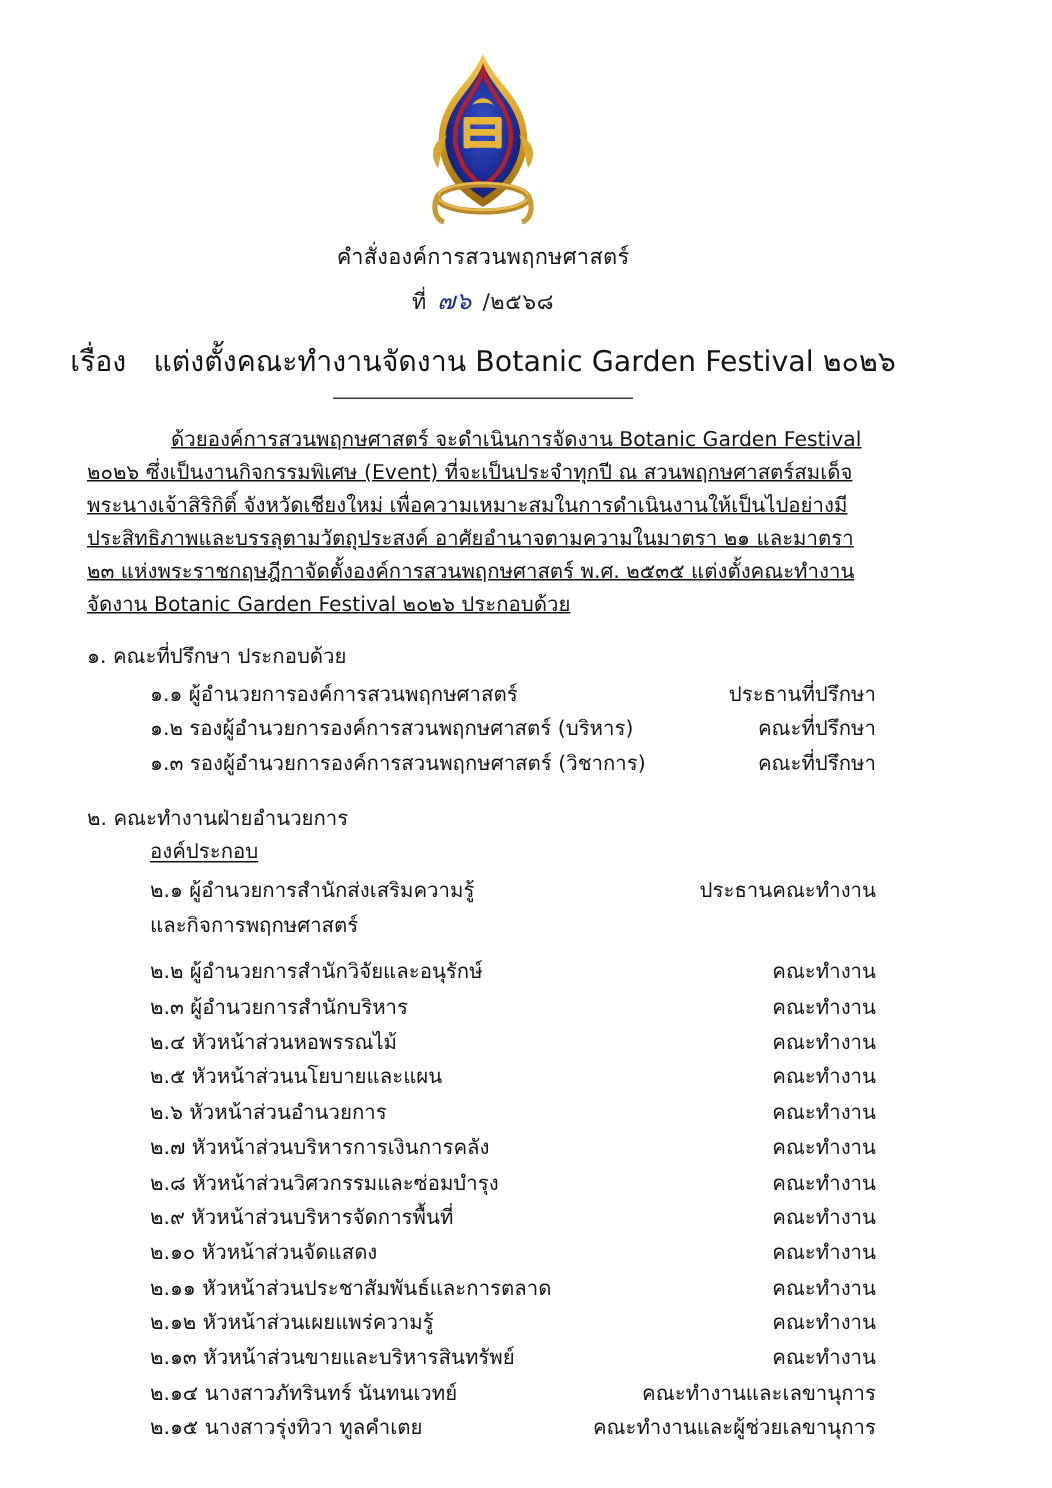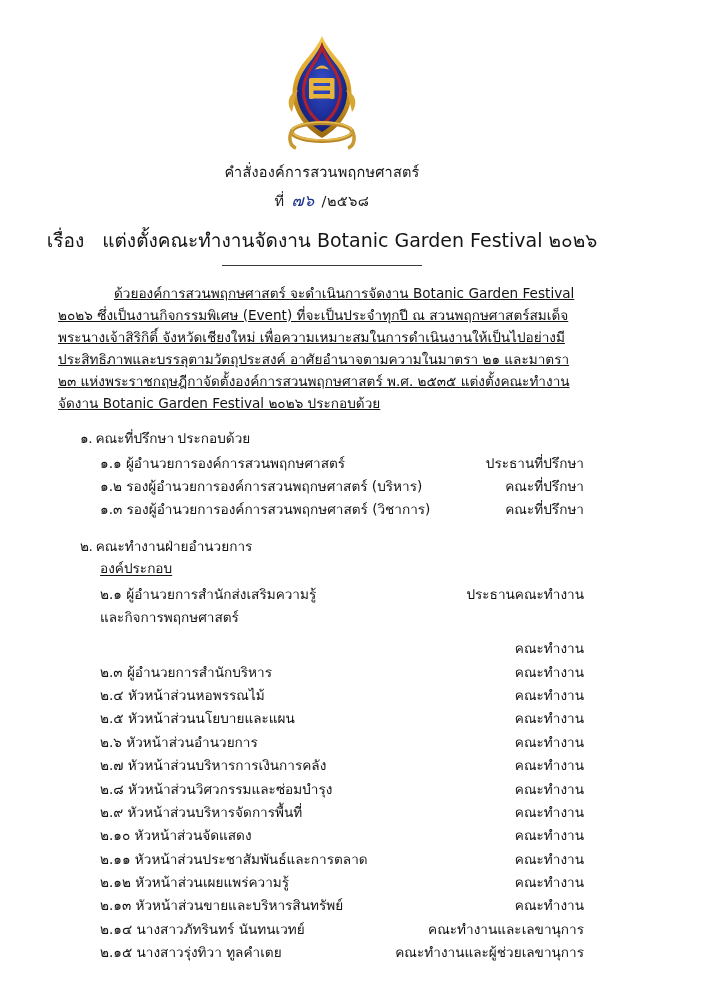--- a/index.html
+++ b/index.html
@@ -84,23 +84,21 @@
   .body-block p { margin: 0; }
   .indent-first { text-indent: 56px; }
 
   
   .section {
     margin: 14px 60px 0 58px;
     font-size: 13.6px;
     color: #141414;
   }
   .section-head {
-    margin-left: 22px;
     line-height: 1.6;
-    font-family: Liberation Serif, serif;
   }
   .section-sub {
     margin-left: 42px;
     text-decoration: underline;
     text-underline-offset: 2px;
     line-height: 1.7;
   }
   .rows {
     margin-top: 2px;
   }
@@ -218,20 +216,21 @@
         <span class="num-label">๒.๑ ผู้อำนวยการสำนักส่งเสริมความรู้</span>
         <span class="role">ประธานคณะทำงาน</span>
       </div>
       <div class="row cont">
         <span class="num-label">และกิจการพฤกษศาสตร์</span>
         <span class="role"></span>
       </div>
       <div class="spacer-8"></div>
 
       <div class="row">
+        <span class="num-label">๒.๒ ผู้อำนวยการสำนักวิจัยและอนุรักษ์</span>
         <span class="role">คณะทำงาน</span>
       </div>
       <div class="row">
         <span class="num-label">๒.๓ ผู้อำนวยการสำนักบริหาร</span>
         <span class="role">คณะทำงาน</span>
       </div>
       <div class="row">
         <span class="num-label">๒.๔ หัวหน้าส่วนหอพรรณไม้</span>
         <span class="role">คณะทำงาน</span>
       </div>

